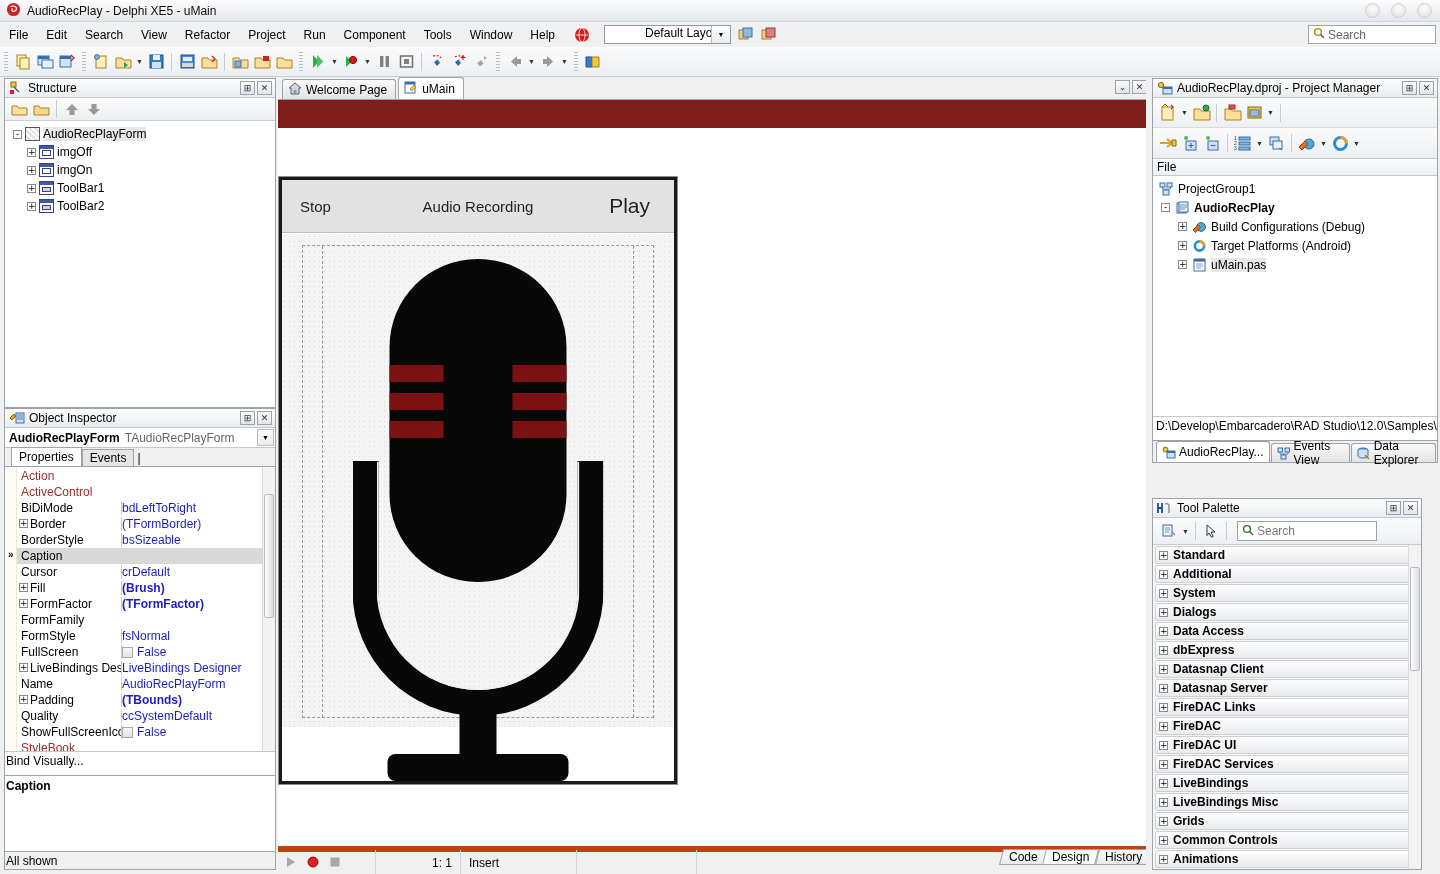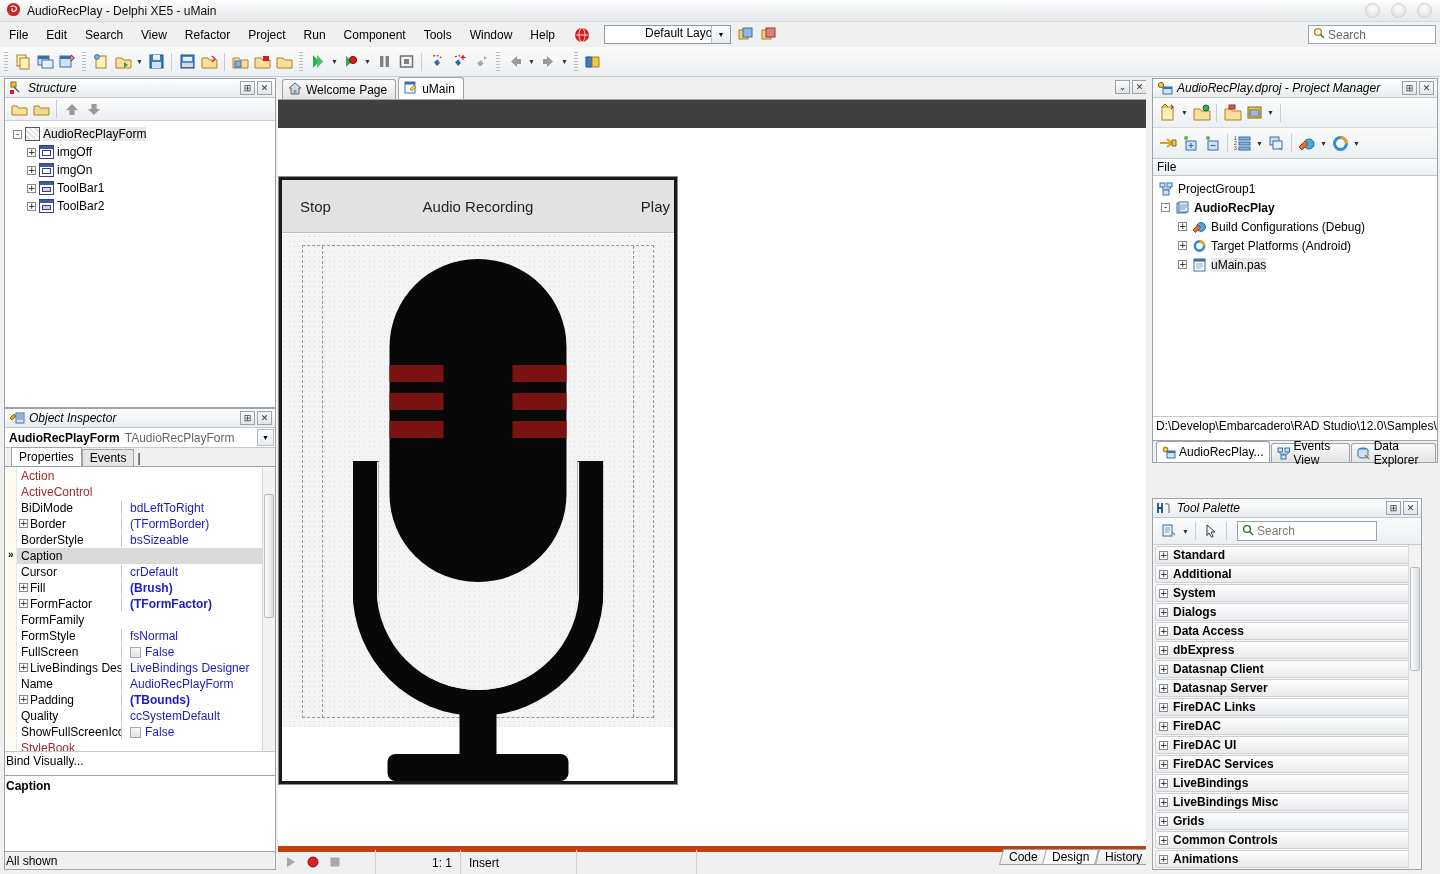--- a/index.html
+++ b/index.html
@@ -69,21 +69,21 @@
   .tgrip{ width:4px;height:20px;margin:0 4px;
     background:repeating-linear-gradient(to bottom,#b9bfc5 0 1px,transparent 1px 3px); }
   .tarrow{ width:11px;height:22px;display:flex;align-items:center;justify-content:center;font-size:7px;color:#333; }
   
   .panel{ position:absolute; background:#fff; border:1px solid #9ba3ab; }
   .panel-hdr{
     height:19px; background:linear-gradient(#fdfdfd,#e9ecef);
     border-bottom:1px solid #c3c8cd;
     display:flex; align-items:center; font-size:12px;
   }
-  .panel-hdr .ph-title{ margin-left:4px;font-style:italic; }
+  .panel-hdr .ph-title{ margin-left:4px; }
   .ph-btns{ margin-left:auto; display:flex; gap:2px; margin-right:3px; }
   .ph-btn{
     width:15px;height:14px; border:1px solid #9aa3ab; background:linear-gradient(#fafafa,#e2e5e8);
     font-size:9px; display:flex;align-items:center;justify-content:center;color:#333;
   }
   
   #structure{ left:4px; top:78px; width:272px; height:330px; }
   #structure-toolbar{
     height:23px; background:linear-gradient(#fbfbfb,#eceff2);
     border-bottom:1px solid #cdd2d7; display:flex; align-items:center; padding-left:3px;
@@ -132,41 +132,41 @@
   }
   #oi-gutter{ width:12px; background:#fdfbf2; border-right:1px solid #efe9d8; flex:none; }
   #oi-rows{ flex:1; position:relative; }
   .oi-row{ height:16px; display:flex; font-size:12px; align-items:center; position:relative; }
   .oi-row .oi-exp{
     position:absolute;left:-10px;top:3px;width:9px;height:9px;border:1px solid #8a8a8a;background:#fff;
     font-size:9px;line-height:7px;text-align:center;font-family:"DejaVu Sans",sans-serif;
   }
   .oi-row .oi-chev{ position:absolute;left:-11px;top:1px;font-size:10px;font-weight:bold; }
   .oi-prop{ width:104px; padding-left:4px; overflow:hidden; white-space:nowrap; }
-  .oi-val{ flex:1; padding-left:8px; border-left:1px solid #c9c9c9; overflow:hidden; white-space:nowrap; color:#1c1cbe; }
+  .oi-val{ flex:1; padding-left:0; border-left:1px solid #c9c9c9; overflow:hidden; white-space:nowrap; color:#1c1cbe; }
   .oi-row.red .oi-prop{ color:#9c2b2b; }
   .oi-row.sel{ background:#d9d9d9; }
   .oi-row.sel .oi-val{ background:#fff; }
   .oi-val.bold{ font-weight:bold; }
   .oi-cb{ width:11px;height:11px;border:1px solid #a8a8a8;background:linear-gradient(#f6f6f6,#e4e4e4);
           display:inline-block;vertical-align:-2px;margin-right:4px; }
   #oi-scroll{
     position:absolute; right:0; top:59px; width:13px; height:283px;
     background:#f2f2f2; border-left:1px solid #d6d6d6;
   }
   #oi-scroll .thumb{ position:absolute;left:1px;top:26px;width:10px;height:124px;
     background:linear-gradient(to right,#fdfdfd,#dadde0); border:1px solid #b7bcc2; border-radius:2px; }
   #oi-bind{ position:absolute;left:0;right:0;top:342px;height:24px;background:#fff;
     border-top:1px solid #c3c8cd; font-size:12px; padding:2px 0 0 1px; }
   #oi-desc{ position:absolute;left:0;right:0;top:366px;height:55px;background:#fff;
     border-top:1px solid #9ba3ab; font-size:12px; font-weight:bold; padding:3px 0 0 1px; }
   #oi-status{ position:absolute;left:0;right:0;bottom:0;height:18px;background:#f0f0f0;
     border-top:1px solid #9ba3ab; font-size:12px; display:flex;align-items:center;padding-left:1px; }
   
-  #center{ position:absolute; left:278px; top:78px; width:872px; height:796px; background:#404040; }
+  #center{ position:absolute; left:278px; top:78px; width:872px; height:796px; background:#7f1d1d; }
   #tabstrip{
     height:22px; background:#f0f0f0; border-bottom:1px solid #9ba3ab;
     display:flex; align-items:flex-end; padding-left:4px; position:relative;
   }
   .etab{
     height:20px; padding:0 8px 0 5px; display:flex; align-items:center; gap:4px;
     border:1px solid #9ba3ab; border-bottom:none; background:linear-gradient(#fafafa,#e4e4e4);
     font-size:12px; border-radius:3px 3px 0 0; margin-right:2px;
   }
   .etab.active{ background:#fff; height:22px; }
@@ -202,21 +202,21 @@
     z-index:-1;
   }
   .phone-bar{
     height:53px; background:#e2e2e2;
     display:flex; align-items:center; position:relative;
     font-family:"Liberation Sans",sans-serif;
   }
   #phone-topbar{ border-bottom:1px solid #bdbdbd; }
   #phone-botbar{ position:absolute; bottom:0; left:0; right:0; border-top:1px solid #bdbdbd; }
   .pb-left{ position:absolute; left:18px; font-size:15px; color:#1f1f1f; }
-  .pb-right{ position:absolute; right:4px; font-size:15px; color:#1f1f1f; }
+  .pb-right{ position:absolute; right:24px; font-size:21px; color:#1f1f1f; }
   .pb-center{ width:100%; text-align:center; font-size:15px; color:#1f1f1f; }
   #phone-body{
     position:absolute; left:0; right:0; top:54px; bottom:54px;
     background:#f4f4f4;
     background-image:radial-gradient(#d9d9d9 0.6px, transparent 0.6px);
     background-size:5px 5px;
   }
   #img-outer{
     position:absolute; left:20px; top:11px; right:20px; bottom:9px;
     border:1px dashed #9a9a9a;

